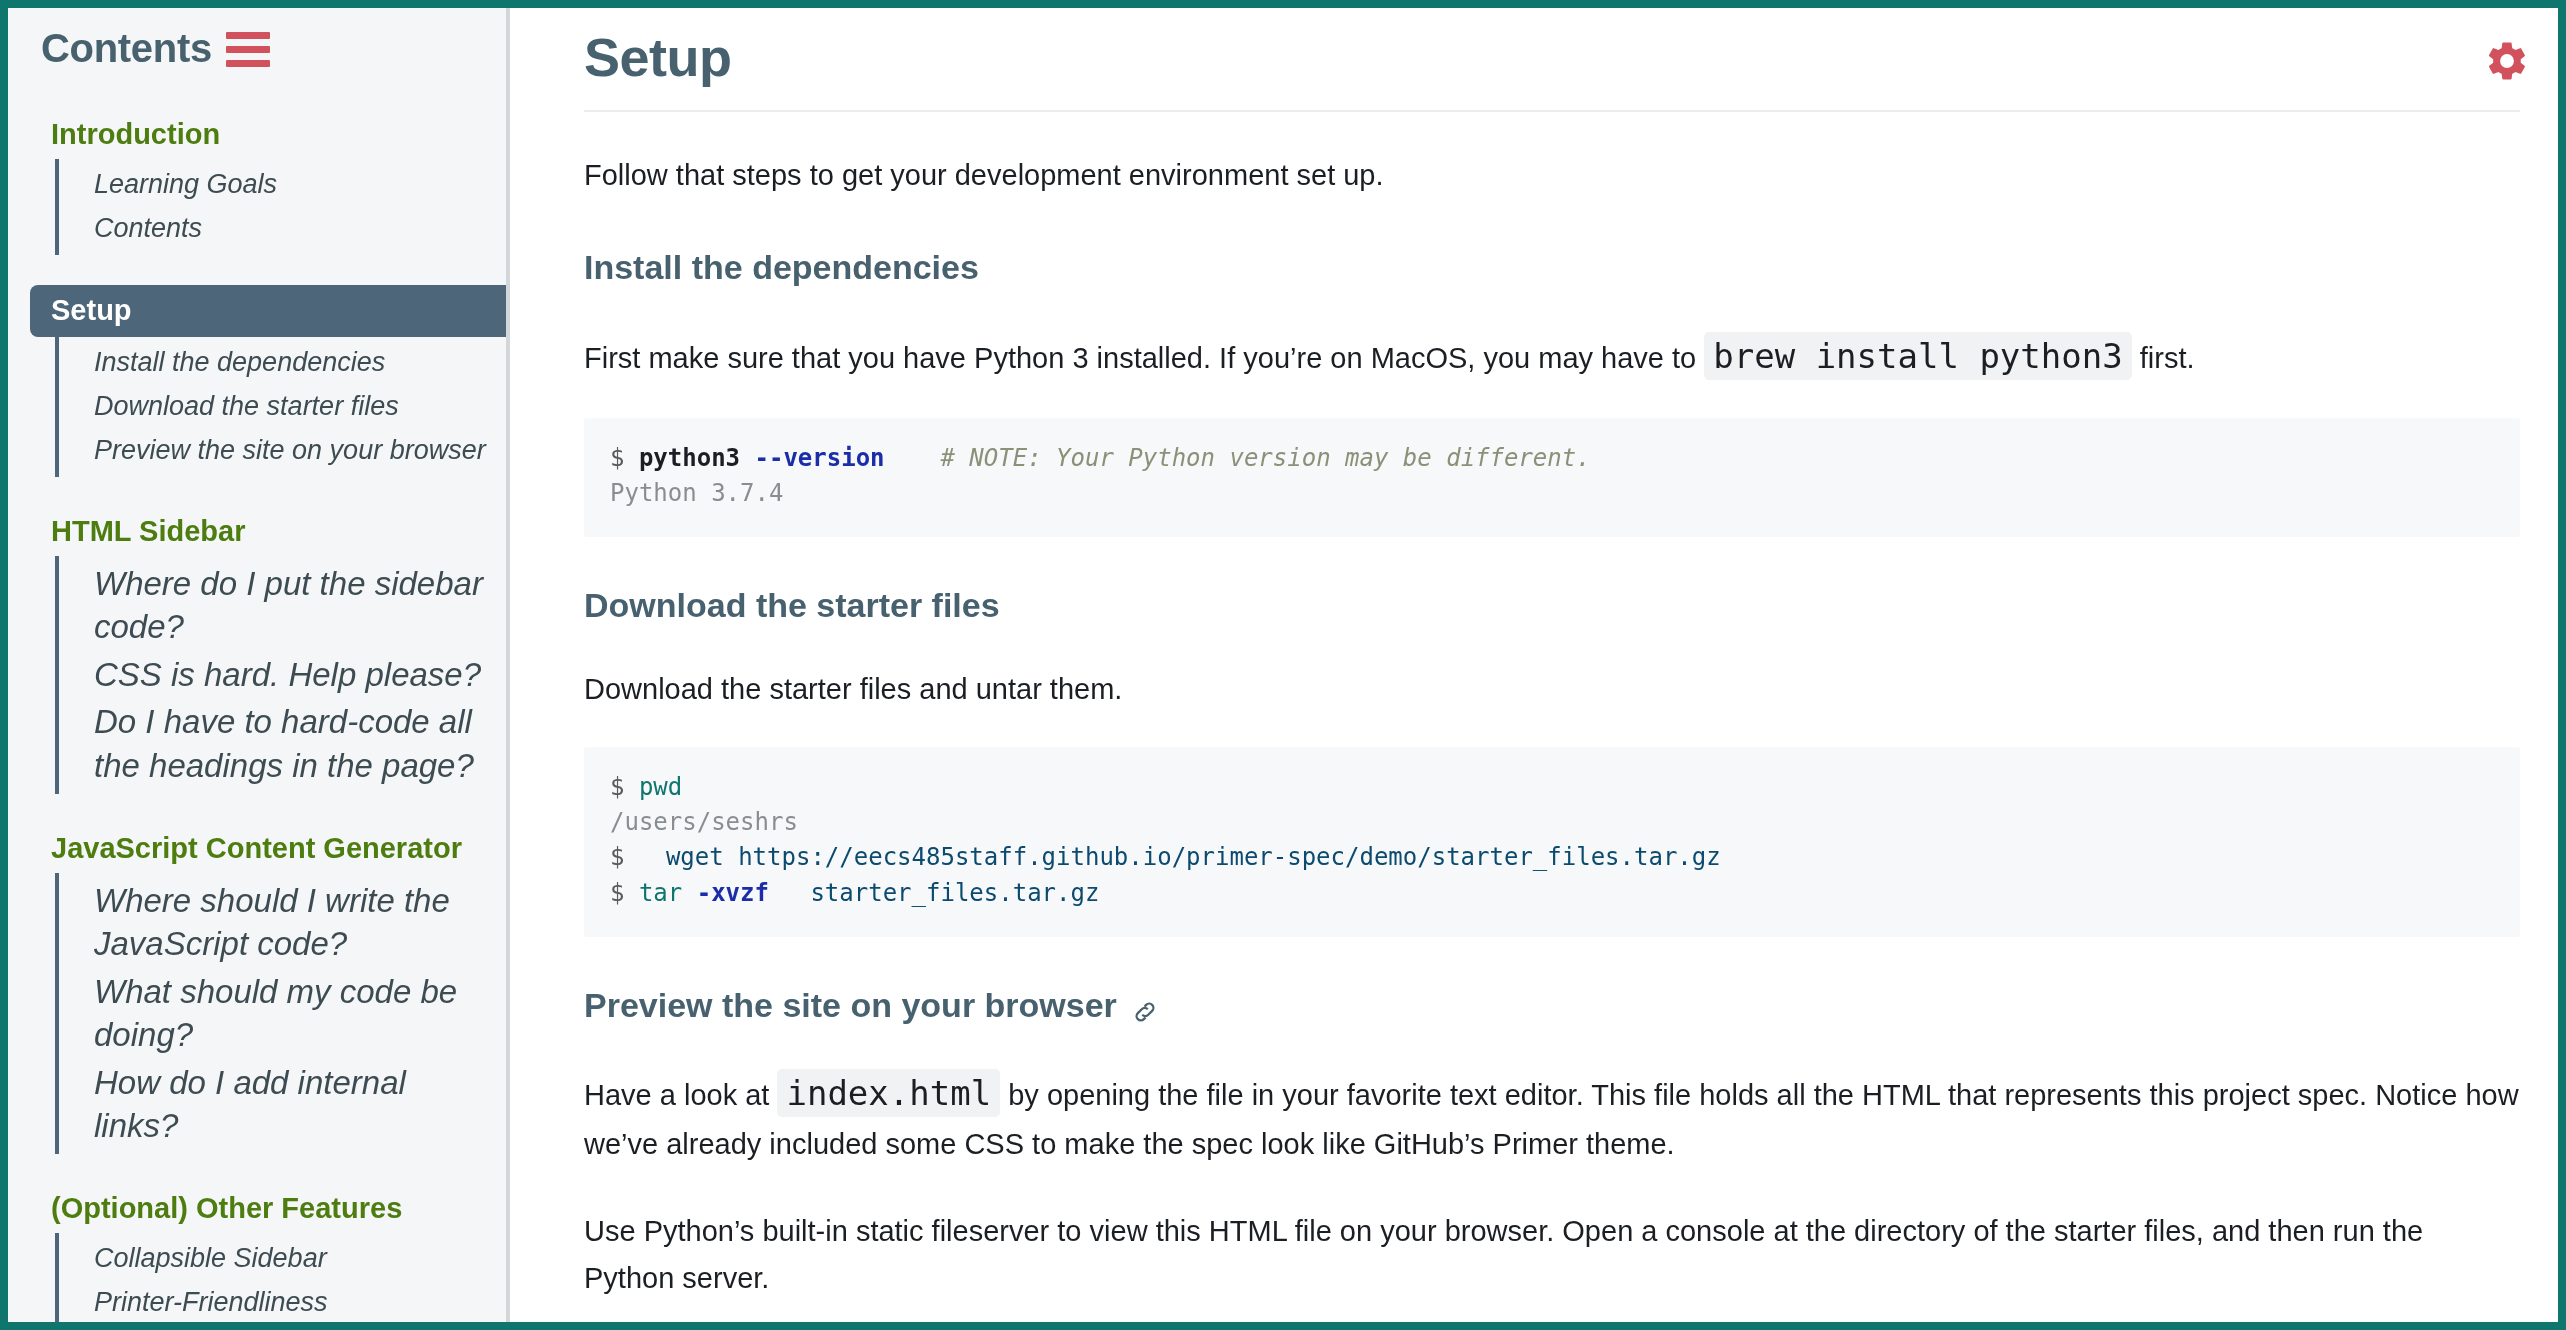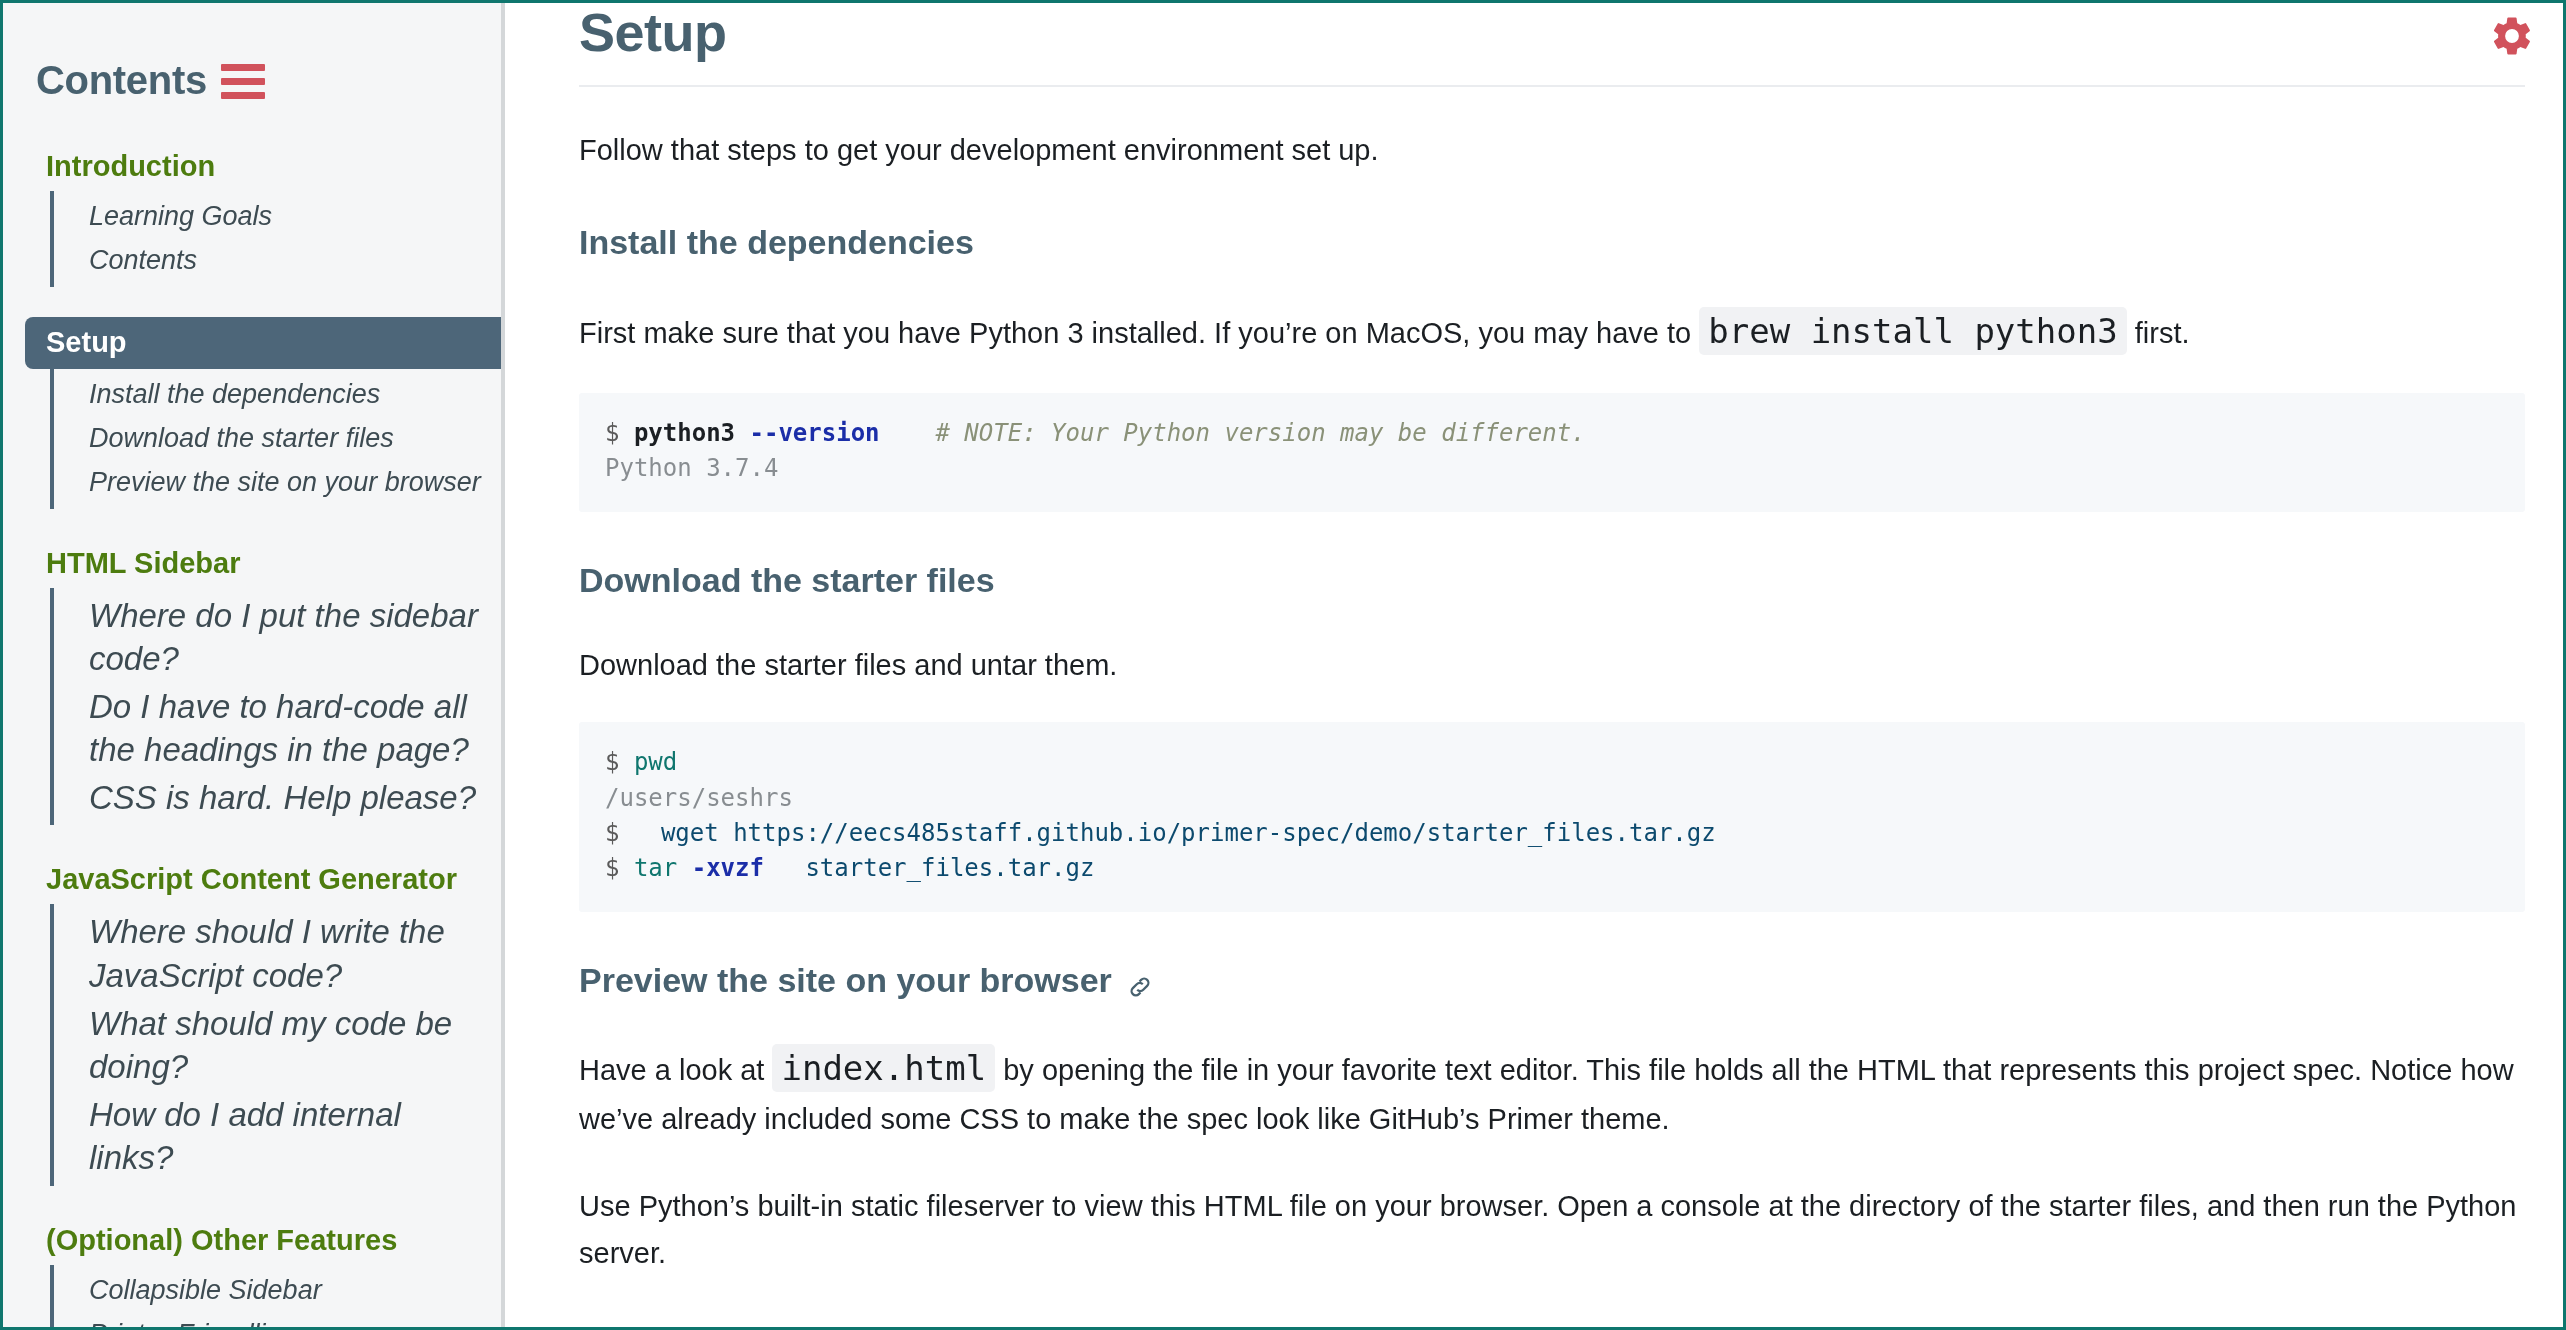--- a/index.html
+++ b/index.html
@@ -10,24 +10,25 @@
   }
   body {
     font-family: "Liberation Sans", sans-serif;
     -webkit-font-smoothing: antialiased;
   }
   #page {
     position: relative;
     width: 2566px;
     height: 1330px;
     box-sizing: border-box;
-    border: 3px solid #0f766e;
+    border: 8px solid #0f766e;
     background: #ffffff;
     overflow: hidden;
     display: flex;
+    align-items: center;
   }
 
   
   .sidebar {
     width: 502px;
     flex: 0 0 502px;
     background: #f5f6f7;
     border-right: 4px solid #d4d7d9;
     box-sizing: border-box;
     position: relative;
@@ -225,22 +226,22 @@
               <div class="toc-item">Install the dependencies</div>
               <div class="toc-item">Download the starter files</div>
               <div class="toc-item">Preview the site on your browser</div>
             </div>
             <div class="gap-md"></div>
           </div>
           <div class="toc-group">
             <div class="toc-h1">HTML Sidebar</div>
             <div class="toc-sub">
               <div class="toc-item italic">Where do I put the sidebar code?</div>
+              <div class="toc-item italic">CSS is hard. Help please?</div>
               <div class="toc-item italic">Do I have to hard-code all the headings in the page?</div>
-              <div class="toc-item italic">CSS is hard. Help please?</div>
             </div>
             <div class="gap-md"></div>
           </div>
           <div class="toc-group">
             <div class="toc-h1">JavaScript Content Generator</div>
             <div class="toc-sub">
               <div class="toc-item italic">Where should I write the JavaScript code?</div>
               <div class="toc-item italic">What should my code be doing?</div>
               <div class="toc-item italic">How do I add internal links?</div>
             </div>

